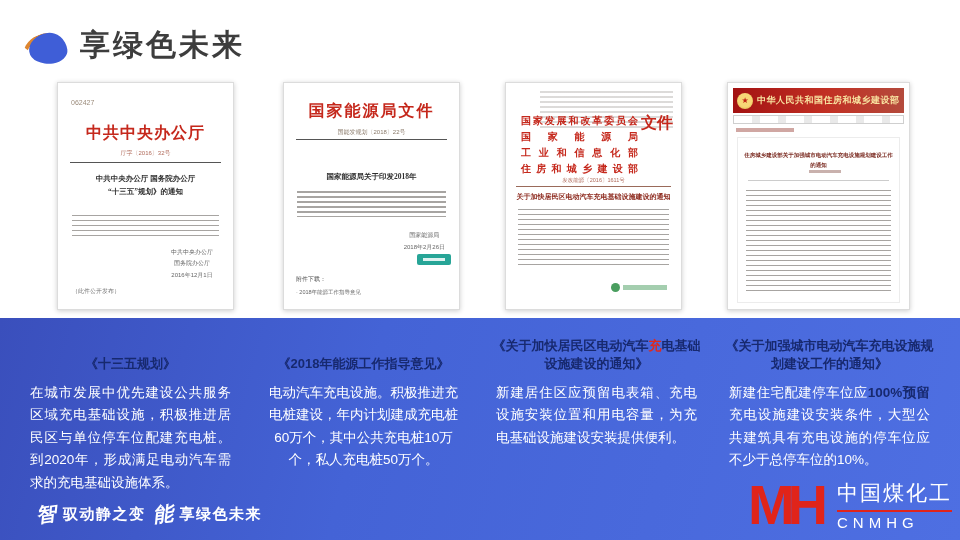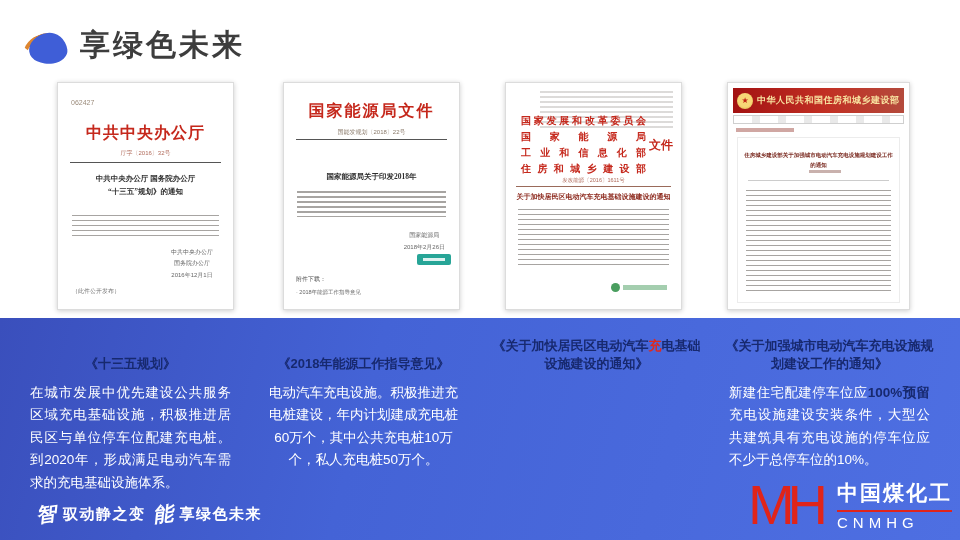--- a/index.html
+++ b/index.html
@@ -39,24 +39,24 @@
   .d2-title{position:absolute;top:84px;left:0;width:100%;text-align:center;font-size:7.5px;font-weight:bold;color:#2e2e2e;line-height:2.6;}
   .d2-body{position:absolute;top:108px;left:13px;right:13px;height:26px;}
   .d2-sign{position:absolute;top:146px;right:14px;text-align:center;font-size:6px;color:#666;line-height:2;}
   .d2-btn{position:absolute;top:171px;right:8px;width:34px;height:11px;background:#27a597;border-radius:2px;
           display:flex;align-items:center;justify-content:center;}
   .d2-btn span{display:block;width:22px;height:3px;background:rgba(255,255,255,.85);}
   .d2-attach{position:absolute;bottom:25px;left:12px;font-size:6px;color:#555;}
   .d2-attach-item{position:absolute;bottom:13px;left:12px;font-size:5.5px;color:#666;}
 
   .d3-watermark{position:absolute;top:8px;left:34px;right:8px;height:38px;}
-  .d3-header{position:absolute;top:30px;left:15px;right:8px;display:flex;align-items:center;}
+  .d3-header{position:absolute;top:30px;left:15px;right:8px;display:flex;}
   .d3-lines{flex:1;font-size:10px;font-weight:bold;color:#c5281c;line-height:1.6;}
   .d3-lines div{text-align:justify;text-align-last:justify;}
-  .d3-suffix{font-size:12px;font-weight:bold;color:#c5281c;margin-left:3px;}
+  .d3-suffix{font-size:16px;font-weight:bold;color:#c5281c;margin-left:3px;}
   .d3-no{position:absolute;top:94px;left:0;width:100%;text-align:center;font-size:5.5px;color:#b06a5a;}
   .d3-rule{position:absolute;top:103px;left:10px;right:10px;border-top:1px solid #9a6a5a;}
   .d3-title{position:absolute;top:109px;left:0;width:100%;text-align:center;font-size:7px;font-weight:bold;color:#8d2a1e;}
   .d3-body{position:absolute;top:126px;left:12px;right:12px;height:58px;}
   .d3-seal{position:absolute;bottom:17px;right:14px;display:flex;align-items:center;gap:3px;}
   .d3-seal-circle{width:9px;height:9px;border-radius:50%;background:#4a9e5f;}
   .d3-seal-bar{width:44px;height:5px;background:rgba(74,158,95,.5);}
 
   .d4-banner{position:absolute;top:5px;left:5px;right:5px;height:25px;
              background:linear-gradient(90deg,#a31212,#c23024 55%,#b44a3c);
@@ -85,23 +85,23 @@
   .bcol-body p{margin:8px;}
   .bcol-center .bcol-body{text-align:center;}
   .accent-red{color:#e0281c;}
   .em-navy{color:#17296f;font-weight:bold;}
 
   
   .slogan{position:absolute;left:36px;bottom:12px;display:flex;align-items:center;gap:7px;color:#fff;}
   .slogan-script{font-family:"DejaVu Serif",serif;font-style:italic;font-weight:bold;font-size:20px;transform:rotate(-8deg);}
   .slogan-text{font-size:15px;font-weight:bold;letter-spacing:1.5px;}
   .brand{position:absolute;right:8px;bottom:3px;height:64px;display:flex;align-items:center;gap:10px;}
-  .brand-monogram{font-size:56px;font-weight:400;color:#e0241a;letter-spacing:-7px;line-height:60px;padding-right:6px;}
+  .brand-monogram{font-size:56px;font-weight:700;color:#e0241a;letter-spacing:-7px;line-height:60px;padding-right:6px;}
   .brand-text{display:flex;flex-direction:column;}
-  .brand-name{font-size:21px;font-weight:bold;color:#ffffff;letter-spacing:2px;}
+  .brand-name{font-size:21px;font-weight:normal;color:#ffffff;letter-spacing:2px;}
   .brand-line{height:2px;background:#e0241a;margin:3px 0 2px 0;}
   .brand-abbr{font-size:15px;color:#ffffff;letter-spacing:5px;}
 </style>
 </head>
 <body>
 
 <div class="slide">
 
   <div class="logo-mark">
     <div class="logo-swoosh"></div>
@@ -203,20 +203,21 @@
           <p><span>电动汽车充电设施。积极推进充电桩建设，年内计划建成充电桩60万个，其中公共充电桩10万个，私人充电桩50万个。</span><span class="em-navy"></span><span></span></p>
           <p></p>
         </div>
       </div>
 
       <div class="bcol">
         <div class="bcol-title">
           <span><span>《关于加快居民区电动汽车</span><span class="accent-red">充</span><span>电基础设施建设的通知》</span></span>
         </div>
         <div class="bcol-body">
+          <p>新建居住区应预留电表箱、充电设施安装位置和用电容量，为充电基础设施建设安装提供便利。</p>
         </div>
       </div>
 
       <div class="bcol">
         <div class="bcol-title">
           <span><span>《关于加强城市电动汽车充电设施规划建设工作的通知》</span><span class="accent-red"></span><span></span></span>
         </div>
         <div class="bcol-body">
           <p><span>新建住宅配建停车位应</span><span class="em-navy">100%预留</span><span>充电设施建设安装条件，大型公共建筑具有充电设施的停车位应不少于总停车位的10%。</span></p>
           <p></p>

